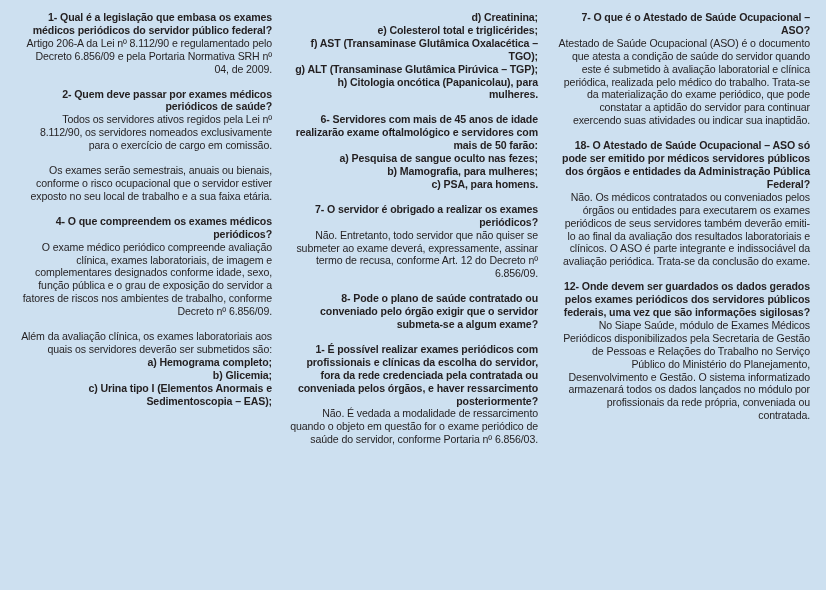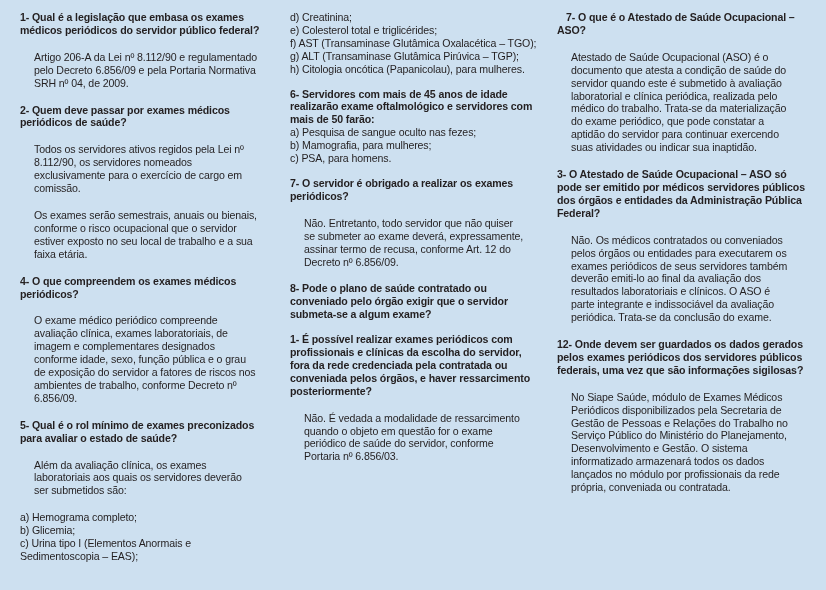--- a/index.html
+++ b/index.html
@@ -52,41 +52,42 @@
   }
   .qa:last-child {
     margin-bottom: 0;
   }
   .q {
     font-weight: bold;
     font-size: 10.6px;
     line-height: 12.9px;
     letter-spacing: -0.12px;
     margin: 0;
-    text-align: left;
+    text-align: right;
   }
   .q.indented {
     text-indent: 9px;
   }
   .a {
     font-weight: normal;
     font-size: 10.6px;
     line-height: 12.9px;
     letter-spacing: -0.12px;
-    margin: 14px;
-    text-align: left;
+    margin: 0;
+    text-align: right;
     white-space: pre-line;
   }
   .list {
-    font-weight: normal;
+    font-weight: bold;
     font-size: 10.6px;
     line-height: 12.9px;
     letter-spacing: -0.12px;
     margin: 0;
     white-space: pre-line;
+    text-align: right;
   }
 </style>
 </head>
 <body>
 
 <div class="page">
   <div class="columns">
 
     <div class="column col-1">
       <div class="qa">
@@ -98,21 +99,20 @@
         <p class="a">Todos os servidores ativos regidos pela Lei nº 8.112/90, os servidores nomeados exclusivamente para o exercício de cargo em comissão.</p>
       </div>
       <div class="qa">
         <p class="a">Os exames serão semestrais, anuais ou bienais, conforme o risco ocupacional que o servidor estiver exposto no seu local de trabalho e a sua faixa etária.</p>
       </div>
       <div class="qa">
         <p class="q">4- O que compreendem os exames médicos periódicos?</p>
         <p class="a">O exame médico periódico compreende avaliação clínica, exames laboratoriais, de imagem e complementares designados conforme idade, sexo, função pública e o grau de exposição do servidor a fatores de riscos nos ambientes de trabalho, conforme Decreto nº 6.856/09.</p>
       </div>
       <div class="qa">
-        <p class="q">5- Qual é o rol mínimo de exames preconizados para avaliar o estado de saúde?</p>
         <p class="a">Além da avaliação clínica, os exames laboratoriais aos quais os servidores deverão ser submetidos são:</p>
         <p class="list">a) Hemograma completo;
 b) Glicemia;
 c) Urina tipo I (Elementos Anormais e Sedimentoscopia – EAS);</p>
       </div>
     </div>
 
     <div class="column col-2">
       <div class="qa">
         <p class="list">d) Creatinina;
@@ -139,21 +139,21 @@
         <p class="a">Não. É vedada a modalidade de ressarcimento quando o objeto em questão for o exame periódico de saúde do servidor, conforme Portaria nº 6.856/03.</p>
       </div>
     </div>
 
     <div class="column col-3">
       <div class="qa">
         <p class="q indented">7- O que é o Atestado de Saúde Ocupacional – ASO?</p>
         <p class="a">Atestado de Saúde Ocupacional (ASO) é o documento que atesta a condição de saúde do servidor quando este é submetido à avaliação laboratorial e clínica periódica, realizada pelo médico do trabalho. Trata-se da materialização do exame periódico, que pode constatar a aptidão do servidor para continuar exercendo suas atividades ou indicar sua inaptidão.</p>
       </div>
       <div class="qa">
-        <p class="q">3- O Atestado de Saúde Ocupacional – ASO só pode ser emitido por médicos servidores públicos dos órgãos e entidades da Administração Pública Federal?</p>
+        <p class="q">18- O Atestado de Saúde Ocupacional – ASO só pode ser emitido por médicos servidores públicos dos órgãos e entidades da Administração Pública Federal?</p>
         <p class="a">Não. Os médicos contratados ou conveniados pelos órgãos ou entidades para executarem os exames periódicos de seus servidores também deverão emiti-lo ao final da avaliação dos resultados laboratoriais e clínicos. O ASO é parte integrante e indissociável da avaliação periódica. Trata-se da conclusão do exame.</p>
       </div>
       <div class="qa">
         <p class="q">12- Onde devem ser guardados os dados gerados pelos exames periódicos dos servidores públicos federais, uma vez que são informações sigilosas?</p>
         <p class="a">No Siape Saúde, módulo de Exames Médicos Periódicos disponibilizados pela Secretaria de Gestão de Pessoas e Relações do Trabalho no Serviço Público do Ministério do Planejamento, Desenvolvimento e Gestão. O sistema informatizado armazenará todos os dados lançados no módulo por profissionais da rede própria, conveniada ou contratada.</p>
       </div>
     </div>
 
   </div>
 </div>

